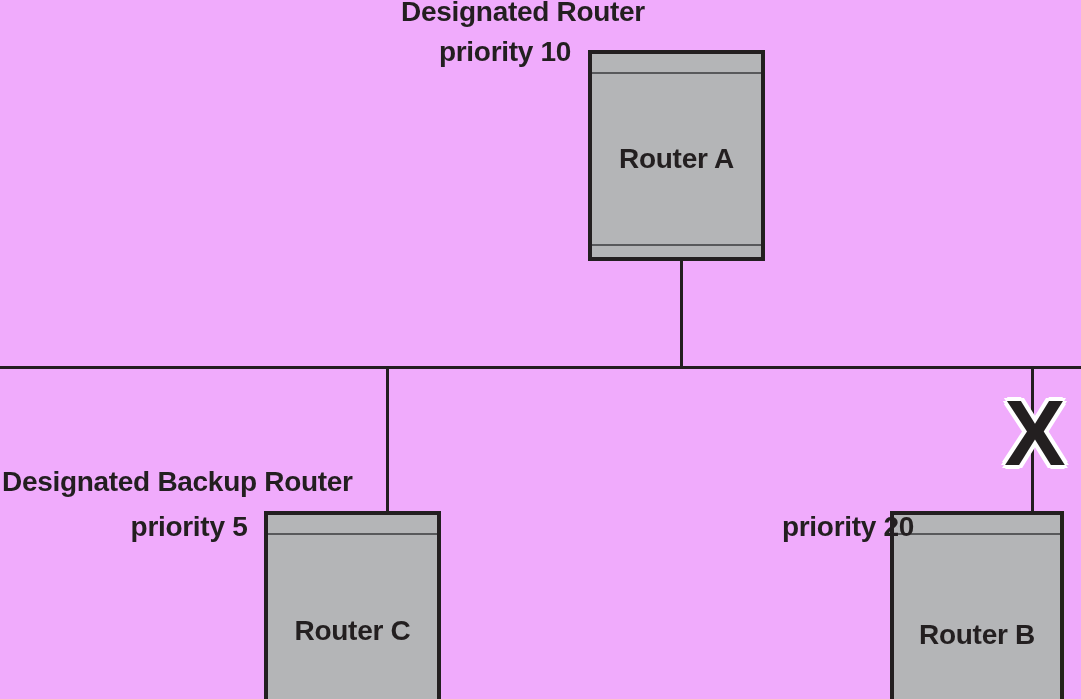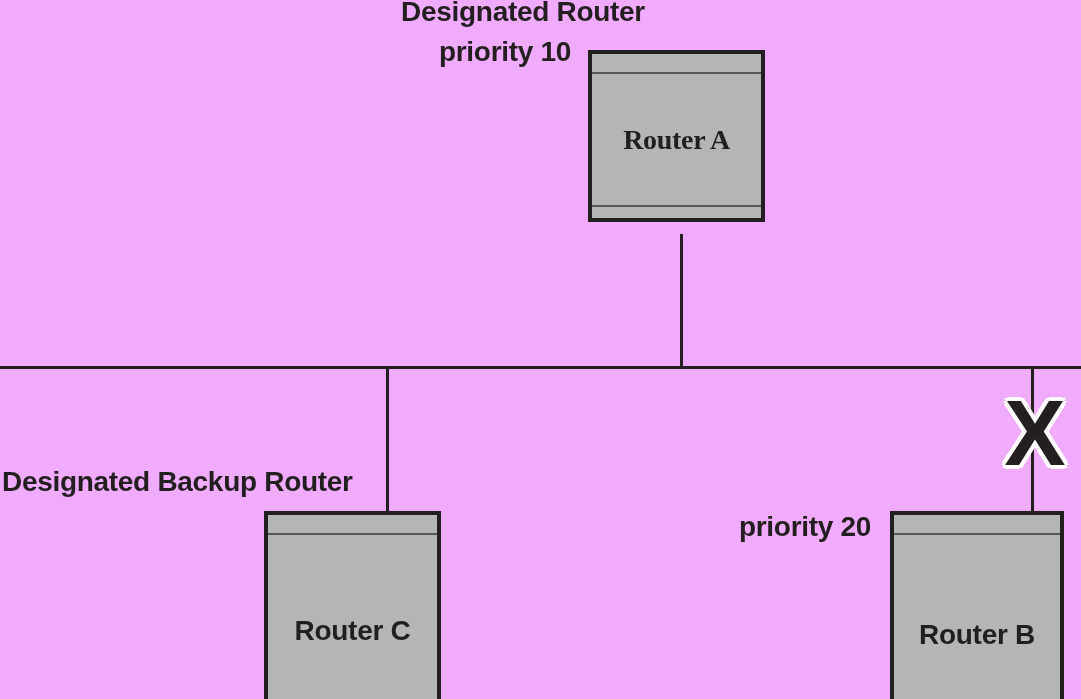--- a/index.html
+++ b/index.html
@@ -24,21 +24,21 @@
     white-space: nowrap;
     color: #231f20;
     letter-spacing: -0.3px;
   }
   .centered { transform: translateX(-50%); }
 
   .top-title     { left: 523px; top: -2px; }
   .top-priority  { left: 505px; top: 38px; }
   .backup-title  { left: 2px;   top: 468px; }
   .backup-priority { left: 189px; top: 513px; }
-  .b-priority    { left: 805px; top: 513px; }
+  .b-priority    { left: 848px; top: 513px; }
 
   .busline {
     position: absolute;
     left: 0; right: 0;
     top: 366px;
     height: 3px;
     background: #231f20;
   }
   .vline {
     position: absolute;
@@ -48,21 +48,21 @@
   .vline-a { left: 680px;  top: 234px; height: 133px; }
   .vline-c { left: 386px;  top: 369px; height: 143px; }
   .vline-b { left: 1031px; top: 369px; height: 143px; }
 
   .router-box {
     position: absolute;
     box-sizing: border-box;
     background: #b4b5b7;
     border: 4px solid #231f20;
   }
-  .box-a { left: 588px; top: 50px;  width: 177px; height: 172px; font-family: Liberation Serif, serif; }
+  .box-a { left: 588px; top: 50px;  width: 177px; height: 211px; }
   .box-c { left: 264px; top: 511px; width: 177px; height: 232px; }
   .box-b { left: 890px; top: 511px; width: 174px; height: 240px; }
 
   .panel-line {
     position: absolute;
     left: 0; right: 0;
     height: 2px;
     background: #58595b;
   }
   .panel-top    { top: 18px; }
@@ -125,16 +125,17 @@
     <div class="router-name">Router C</div>
   </div>
 
   <div class="router-box box-b">
     <div class="panel-line panel-top"></div>
     <div class="panel-line panel-bottom"></div>
     <div class="router-name">Router B</div>
   </div>
 
   <div class="lbl backup-title">Designated Backup Router</div>
+  <div class="lbl backup-priority centered">priority 5</div>
 
   <div class="lbl b-priority centered">priority 20</div>
 
 </div>
 
 </body></html>

